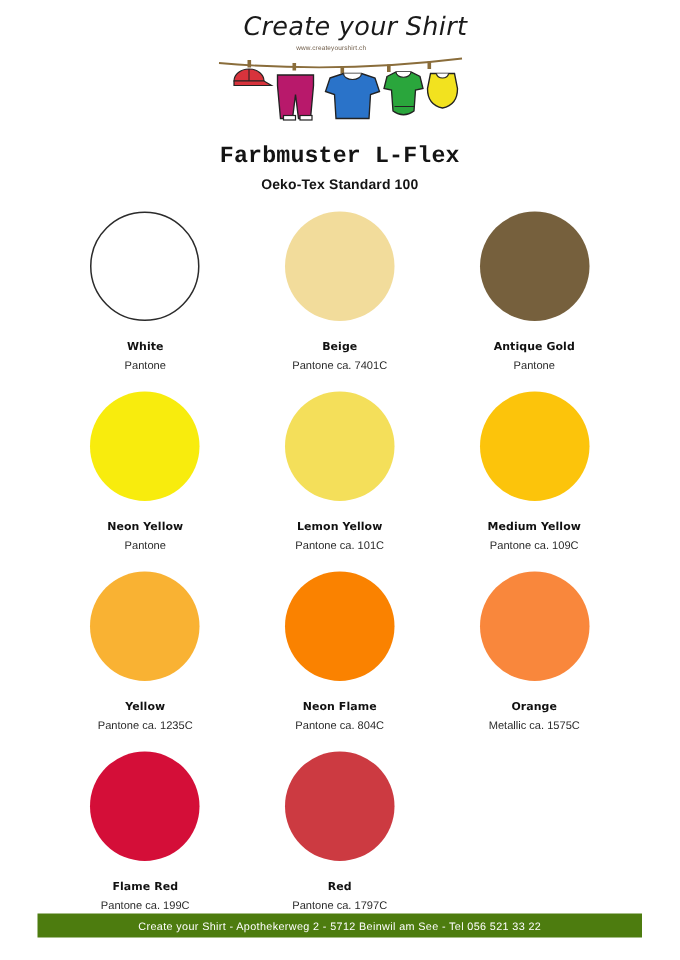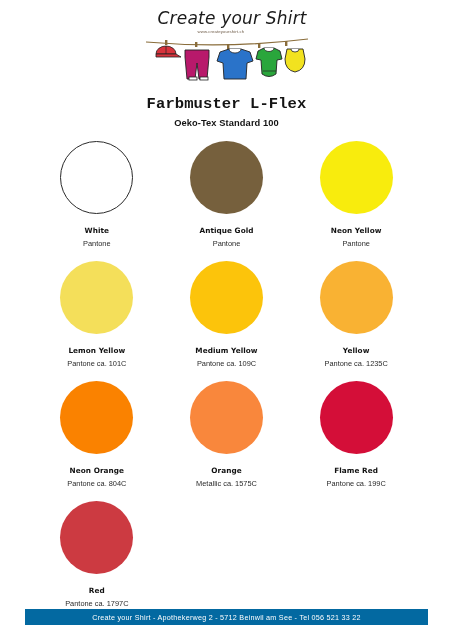--- a/index.html
+++ b/index.html
@@ -30,23 +30,23 @@
 
   .logo-block {
     position: relative;
     width: 170px;
     height: 78px;
   }
 
   .logo-wordmark {
     position: absolute;
     top: 2px;
-    left: 16px;
+    left: 0;
     width: 170px;
-    text-align: left;
+    text-align: right;
     font-family: "DejaVu Sans", sans-serif;
     font-size: 17px;
     font-style: italic;
     color: #1a1a1a;
     letter-spacing: 0.2px;
     white-space: nowrap;
   }
 
   .logo-url {
     position: absolute;
@@ -211,20 +211,25 @@
   </div>
 
   <div class="grid">
 
     <div class="cell">
       <div class="dot outlined" style="background: rgb(255, 255, 255);"></div>
       <div class="dot-name">White</div>
       <div class="dot-code">Pantone</div>
     </div>
 
+    <div class="cell">
+      <div class="dot" style="background: rgb(242, 220, 155);"></div>
+      <div class="dot-name">Beige</div>
+      <div class="dot-code">Pantone ca. 7401C</div>
+    </div>
 
     <div class="cell">
       <div class="dot" style="background: rgb(118, 96, 61);"></div>
       <div class="dot-name">Antique Gold</div>
       <div class="dot-code">Pantone</div>
     </div>
 
 
     <div class="cell">
       <div class="dot" style="background: rgb(248, 236, 13);"></div>
@@ -245,21 +250,21 @@
     </div>
 
     <div class="cell">
       <div class="dot" style="background: rgb(249, 178, 51);"></div>
       <div class="dot-name">Yellow</div>
       <div class="dot-code">Pantone ca. 1235C</div>
     </div>
 
     <div class="cell">
       <div class="dot" style="background: rgb(250, 130, 0);"></div>
-      <div class="dot-name">Neon Orange</div>
+      <div class="dot-name">Neon Flame</div>
       <div class="dot-code">Pantone ca. 804C</div>
     </div>
 
     <div class="cell">
       <div class="dot" style="background: rgb(249, 135, 60);"></div>
       <div class="dot-name">Orange</div>
       <div class="dot-code">Metallic ca. 1575C</div>
     </div>
 
     <div class="cell">
@@ -269,17 +274,17 @@
     </div>
 
     <div class="cell">
       <div class="dot" style="background: rgb(204, 58, 65);"></div>
       <div class="dot-name">Red</div>
       <div class="dot-code">Pantone ca. 1797C</div>
     </div>
 
   </div>
 
-  <div class="footer-bar" style="background: #0369a1;">
+  <div class="footer-bar" style="background: #4d7c0f;">
     <span class="footer-text">Create your Shirt   -   Apothekerweg 2   -   5712 Beinwil am See   -   Tel 056 521 33 22</span>
   </div>
 
 </div>
 
 </body></html>

